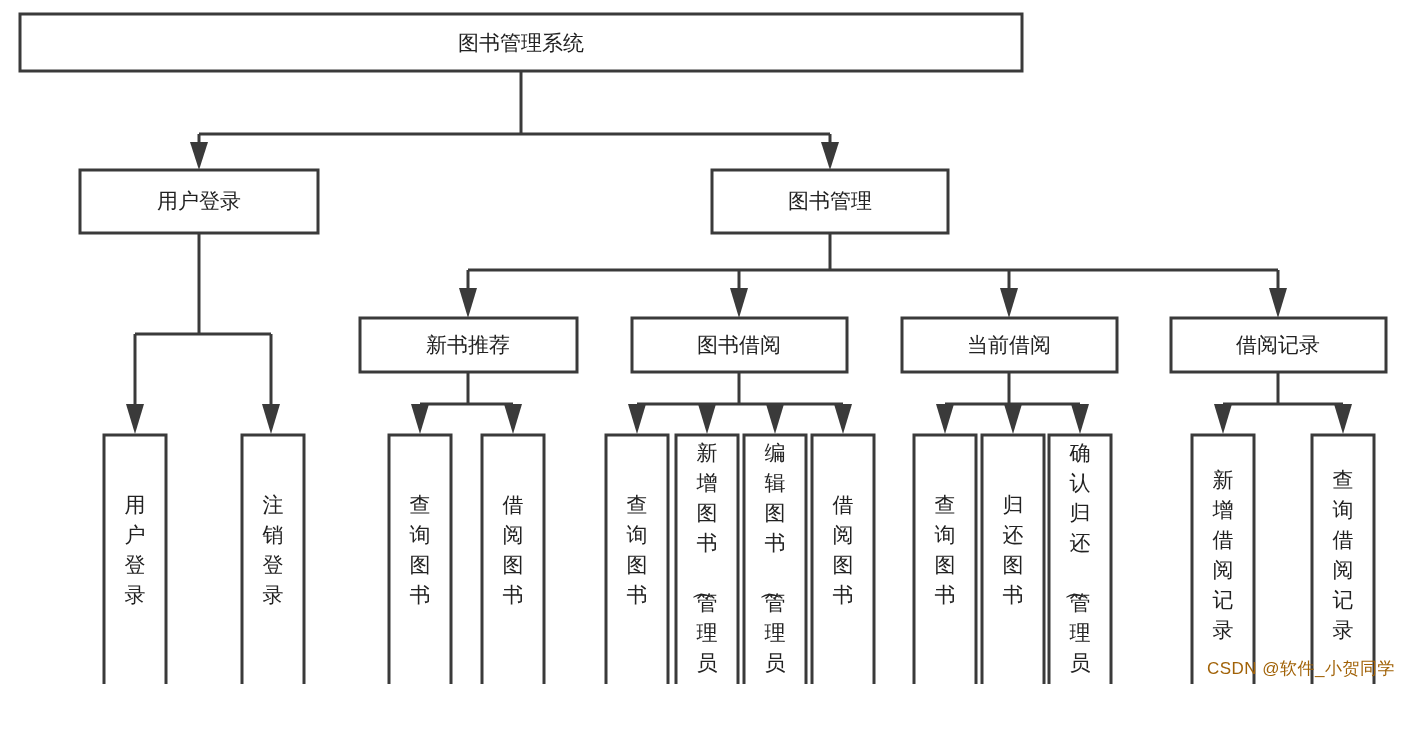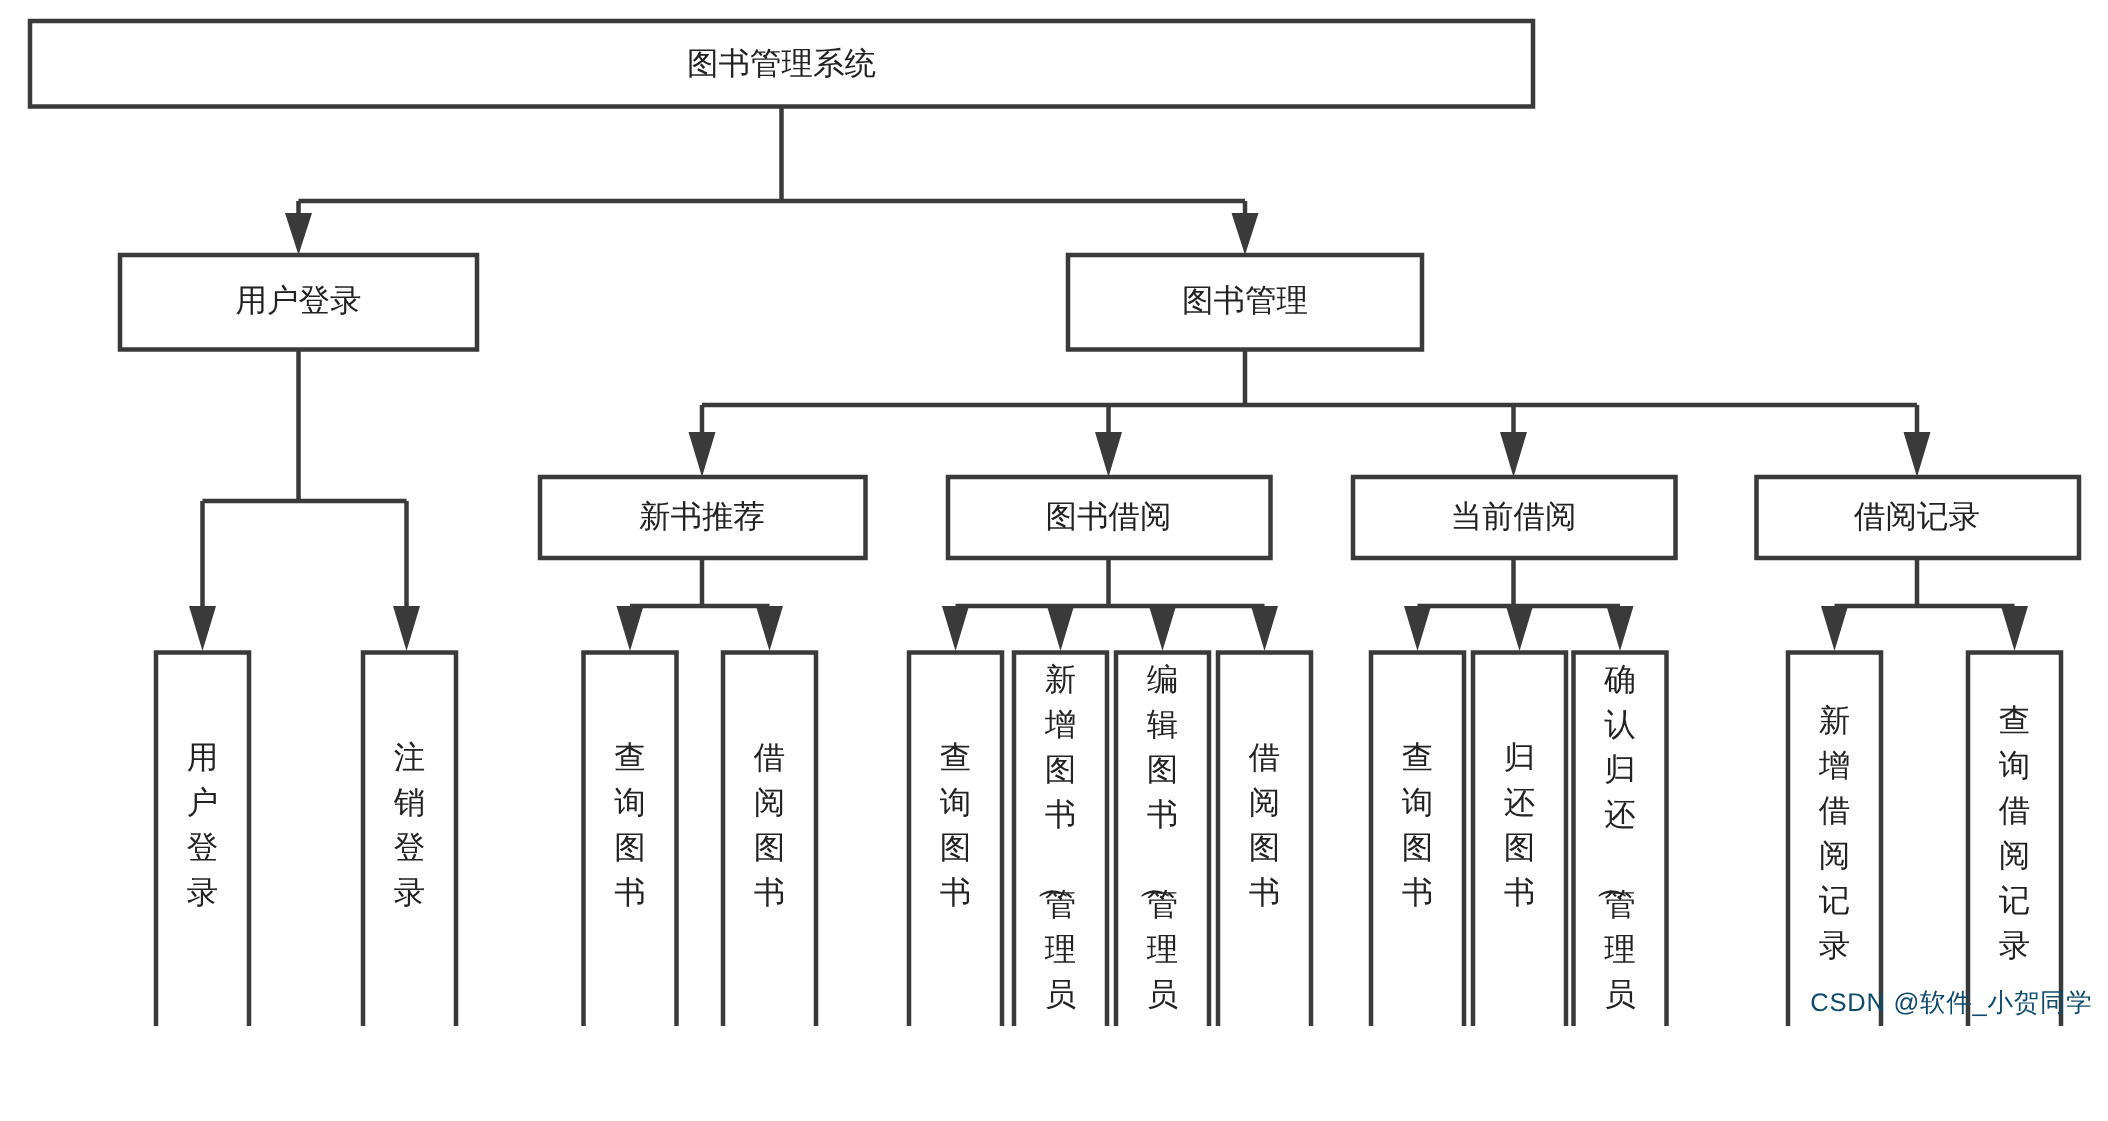--- a/index.html
+++ b/index.html
@@ -52,21 +52,21 @@
     font-family: "Liberation Sans", "DejaVu Sans", sans-serif;
     font-size: 21px;
     text-anchor: middle;
   }
   .watermark {
     position: absolute;
     right: 10px;
     bottom: 4px;
     font-family: "Liberation Sans", "DejaVu Sans", sans-serif;
     font-size: 17px;
-    color: #0c4a6e;
+    color: #a16207;
     letter-spacing: 0.5px;
     white-space: nowrap;
     user-select: none;
   }
 </style>
 </head>
 <body>
 
 <div id="diagram-root">
 

